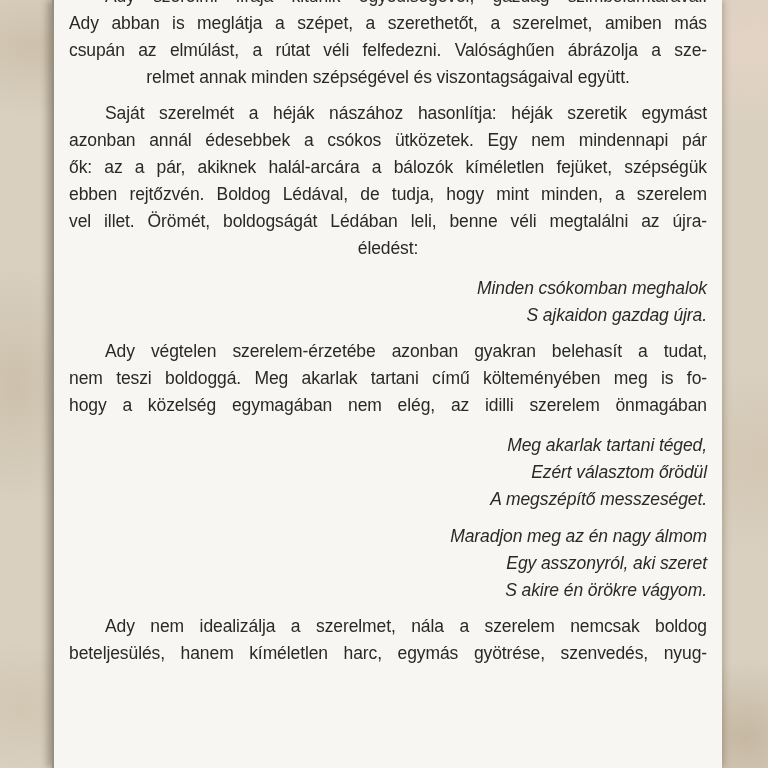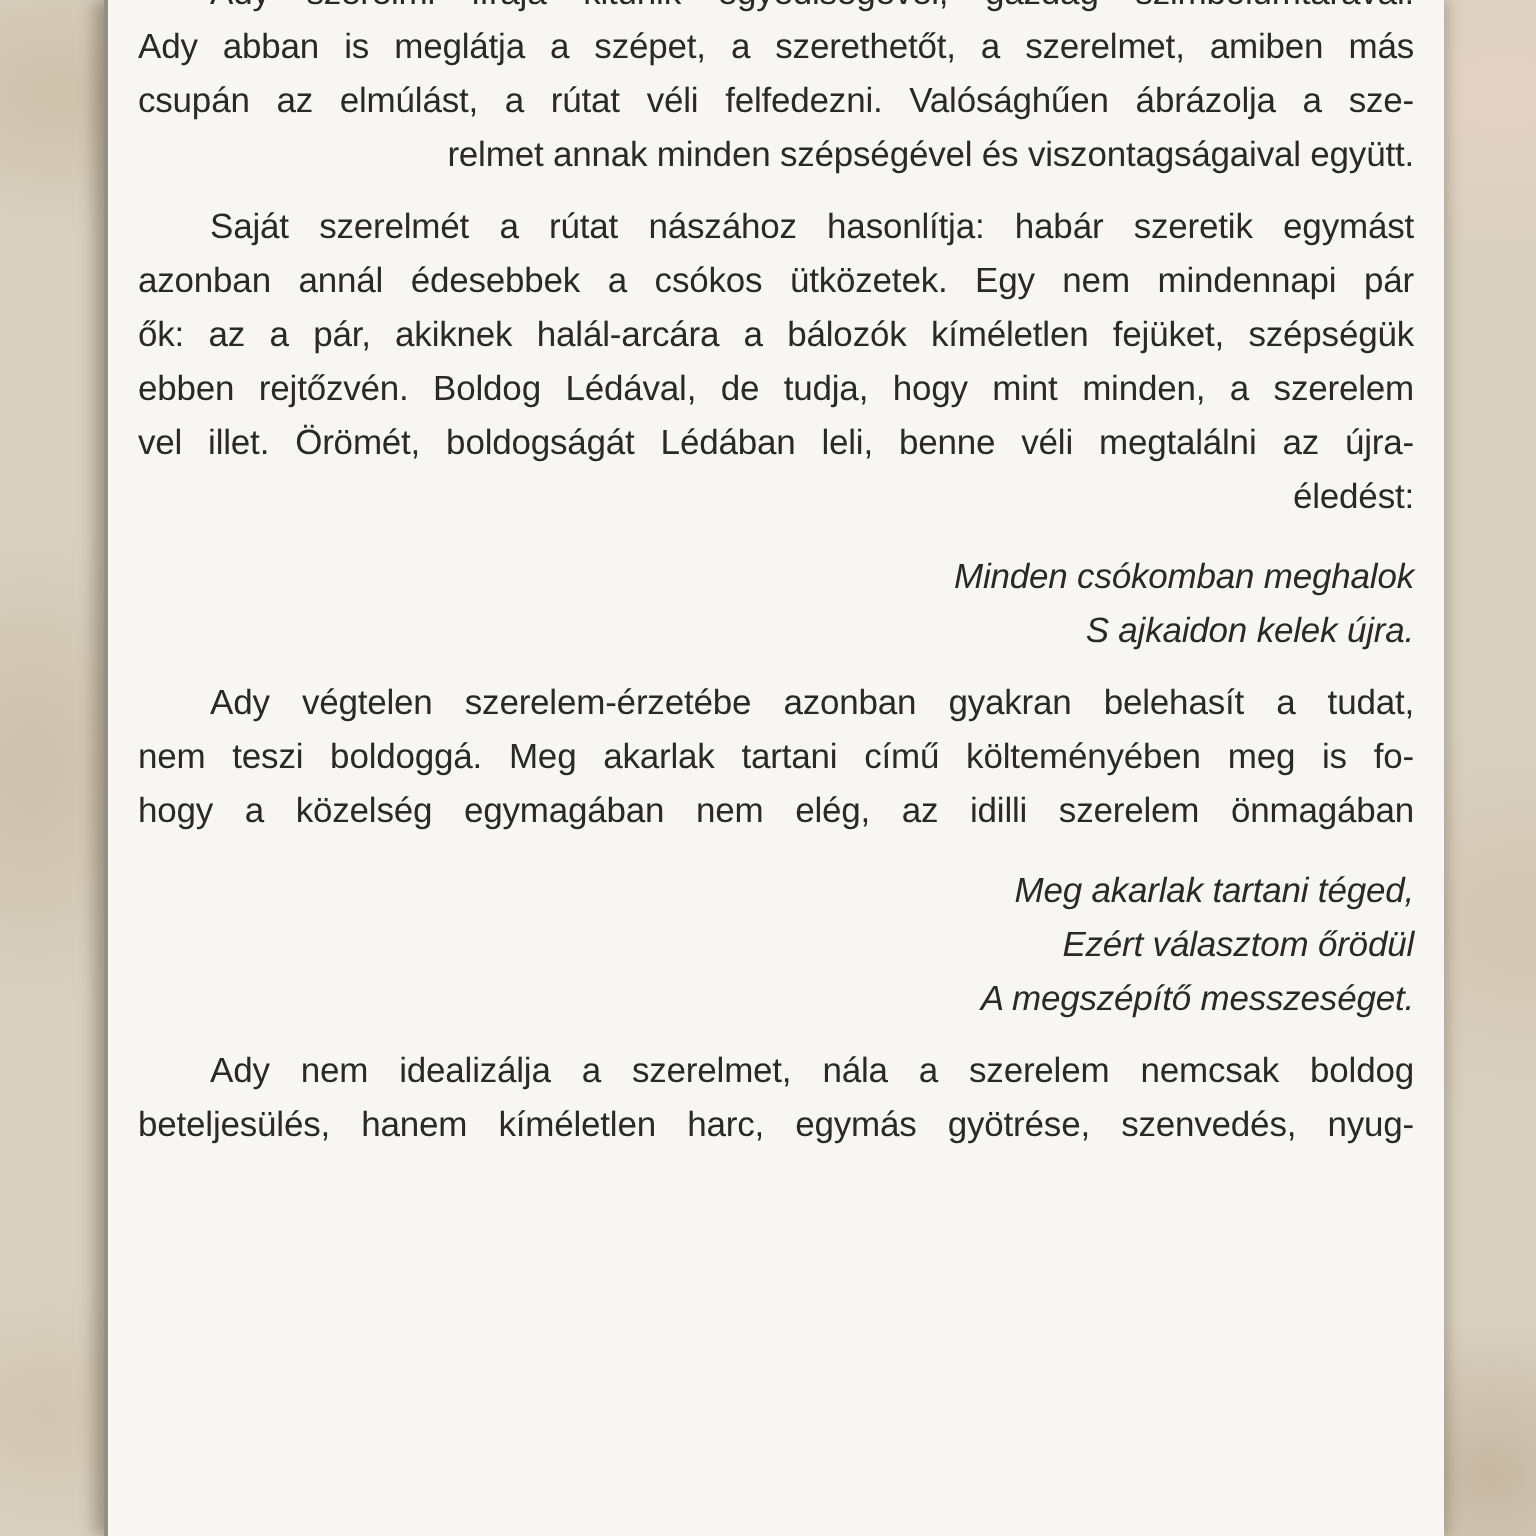--- a/index.html
+++ b/index.html
@@ -38,60 +38,65 @@
     padding: 0 15px 0 15px;
     color: var(--ink);
     font-size: 17.5px;
     letter-spacing: -0.1px;
     line-height: 27px;
   }
   .block.paragraph { margin-bottom: 9px; }
   .block.verse { margin: 13px 0 9px; }
   .block.verse + .block.verse { margin-top: 10px; }
   .block.spaced { }
-  .line { text-align: right; }
+  .line { text-align: center; }
   .line.j { text-align: justify; text-align-last: justify; }
   .line.indent { text-indent: 36px; }
   .verse .line {
     text-align: right;
     font-style: italic;
     font-family: "Liberation Sans", "DejaVu Sans", sans-serif;
   }
 </style>
 </head>
 <body>
 
 <div class="paper">
   <div class="content">
       <div class="block paragraph">
         <div class="line j indent">Ady szerelmi lírája kitűnik egyediségével, gazdag szimbólumtárával.</div>
         <div class="line j">Ady abban is meglátja a szépet, a szerethetőt, a szerelmet, amiben más</div>
         <div class="line j">csupán az elmúlást, a rútat véli felfedezni. Valósághűen ábrázolja a sze-</div>
         <div class="line">relmet annak minden szépségével és viszontagságaival együtt.</div>
       </div>
       <div class="block paragraph">
-        <div class="line j indent">Saját szerelmét a rútat nászához hasonlítja: habár szeretik egymást</div>
+        <div class="line j indent">Saját szerelmét a héják nászához hasonlítja: héják szeretik egymást</div>
         <div class="line j">azonban annál édesebbek a csókos ütközetek. Egy nem mindennapi pár</div>
         <div class="line j">ők: az a pár, akiknek halál-arcára a bálozók kíméletlen fejüket, szépségük</div>
         <div class="line j">ebben rejtőzvén. Boldog Lédával, de tudja, hogy mint minden, a szerelem</div>
         <div class="line j">vel illet. Örömét, boldogságát Lédában leli, benne véli megtalálni az újra-</div>
         <div class="line">éledést:</div>
       </div>
       <div class="block verse">
         <div class="line">Minden csókomban meghalok</div>
-        <div class="line">S ajkaidon kelek újra.</div>
+        <div class="line">S ajkaidon gazdag újra.</div>
       </div>
       <div class="block paragraph">
         <div class="line j indent">Ady végtelen szerelem-érzetébe azonban gyakran belehasít a tudat,</div>
         <div class="line j">nem teszi boldoggá. Meg akarlak tartani című költeményében meg is fo-</div>
         <div class="line j">hogy a közelség egymagában nem elég, az idilli szerelem önmagában</div>
       </div>
       <div class="block verse">
         <div class="line">Meg akarlak tartani téged,</div>
         <div class="line">Ezért választom őrödül</div>
         <div class="line">A megszépítő messzeséget.</div>
       </div>
+      <div class="block verse">
+        <div class="line">Maradjon meg az én nagy álmom</div>
+        <div class="line">Egy asszonyról, aki szeret</div>
+        <div class="line">S akire én örökre vágyom.</div>
+      </div>
       <div class="block paragraph spaced">
         <div class="line j indent">Ady nem idealizálja a szerelmet, nála a szerelem nemcsak boldog</div>
         <div class="line j">beteljesülés, hanem kíméletlen harc, egymás gyötrése, szenvedés, nyug-</div>
       </div>
     </div>
 </div>
 
 </body></html>

